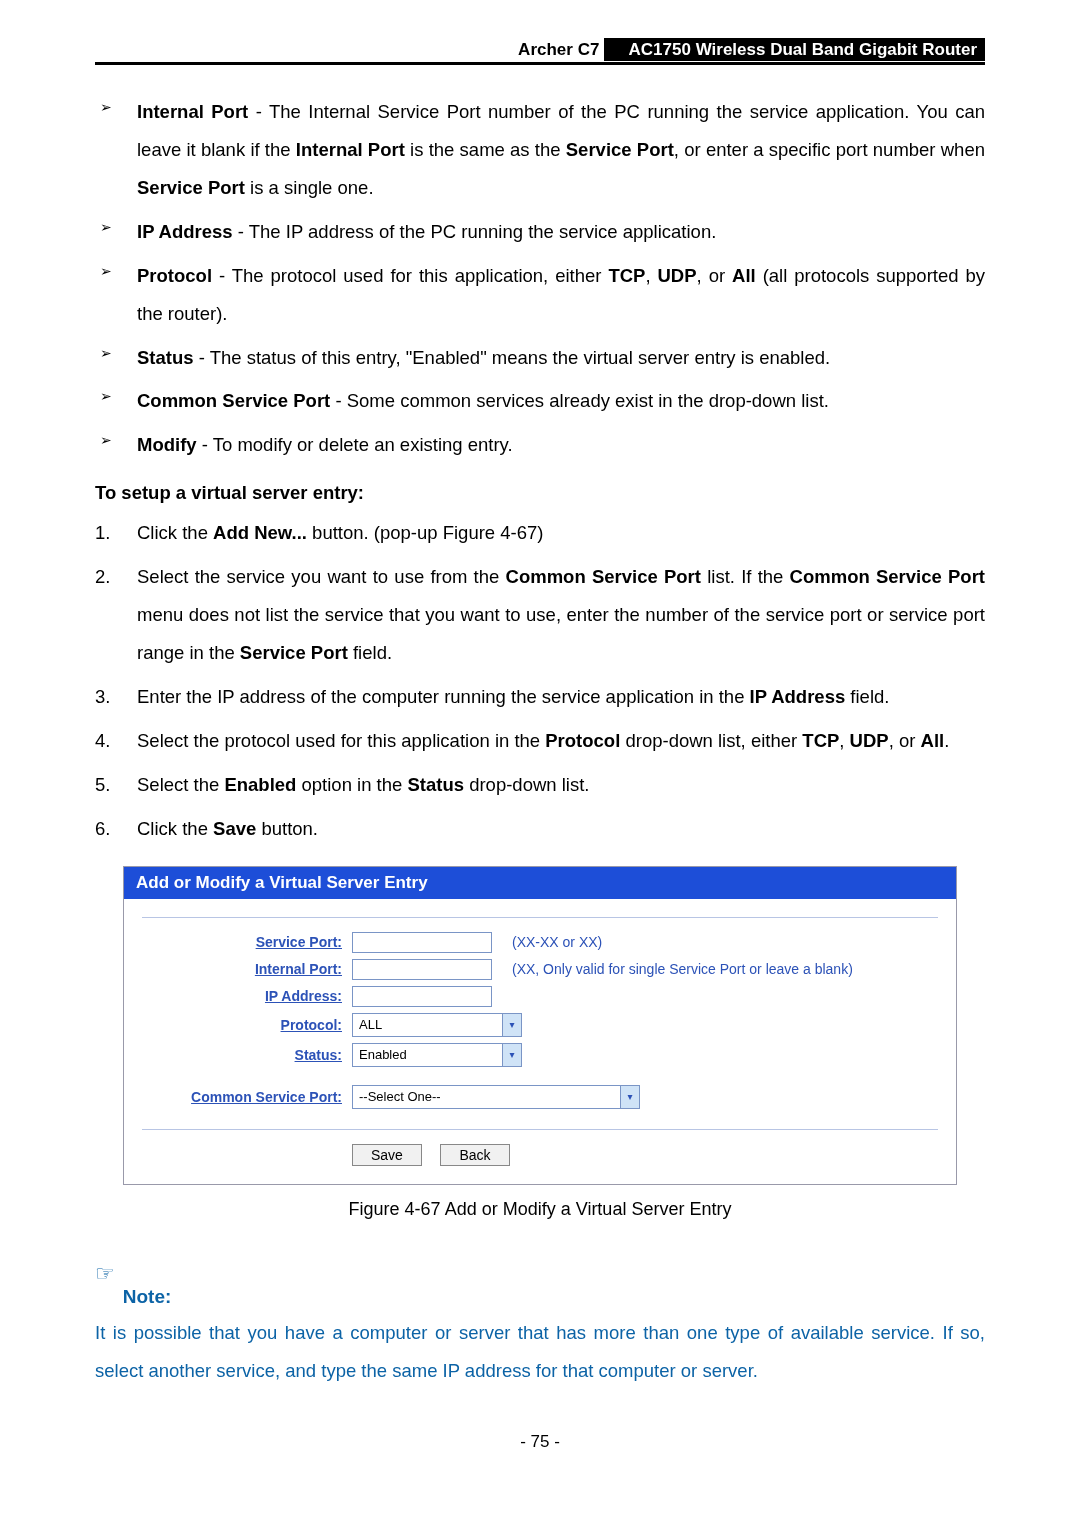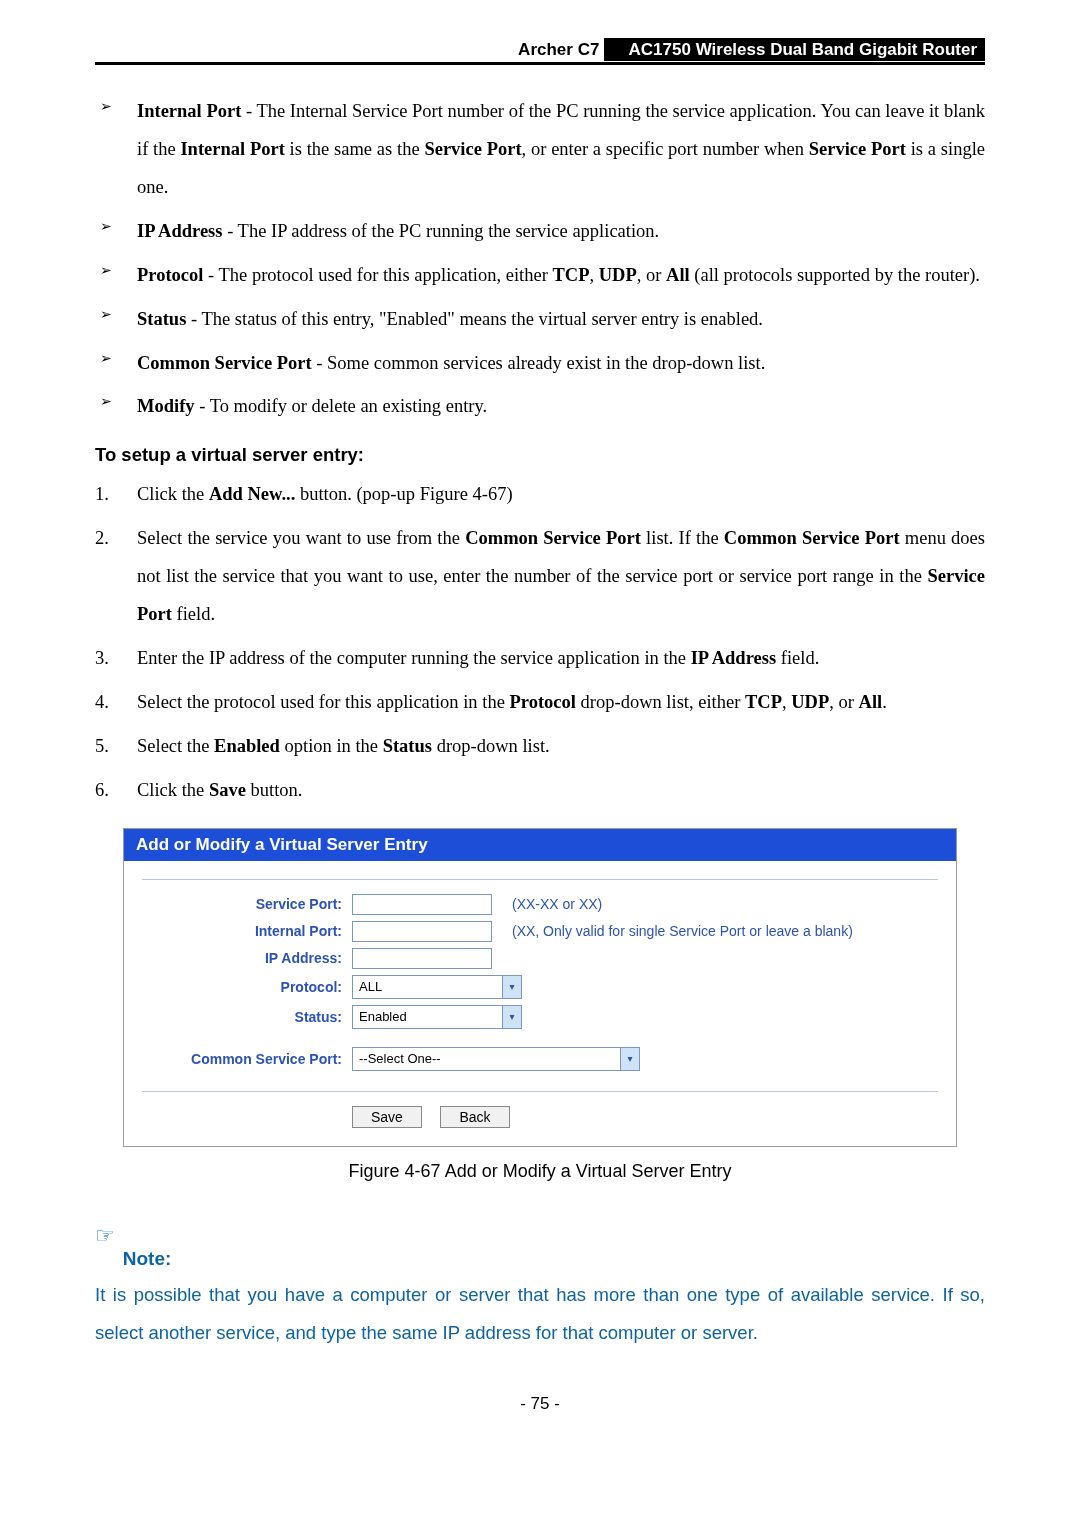--- a/index.html
+++ b/index.html
@@ -19,21 +19,20 @@
     padding-bottom: 2px;
     margin-bottom: 28px;
     text-align: right;
   }
   .header-bar .product { color:#000; font-weight:bold; font-size:17px; }
   .header-bar .model { background:#000; color:#fff; padding:2px 8px; font-weight:bold; font-size:17px; }
   .header-bar .desc  { background:#000; color:#fff; padding:2px 8px 2px 4px; font-weight:bold; font-size:17px; }
   .arrow-list, .num-list {
     margin: 0 0 18px 0;
     padding: 0;
-    font-family: Liberation Serif, serif;
   }
   .arrow-list li, .num-list li {
     list-style: none;
     position: relative;
     padding-left: 42px;
     font-size: 18.5px;
     line-height: 2.05;
     margin-bottom: 6px;
     text-align: justify;
   }
@@ -72,20 +71,21 @@
   .fig-body { padding: 14px 18px 18px 18px; font-family: Tahoma, Arial, sans-serif; }
   .fig-hr { border-top:1px solid #b8c5e4; margin:4px 0 14px 0; }
   .form-row { display:flex; align-items:center; margin-bottom:6px; }
   .form-label {
     width: 200px;
     text-align: right;
     color:#2c52b7;
     font-weight:bold;
     font-size:14px;
     padding-right:10px;
+    text-decoration:underline;
   }
   .form-input {
     border:1px solid #7a95c6;
     height:21px;
     width:140px;
     font-size:13px;
     padding:0 4px;
     box-sizing:border-box;
   }
   .form-hint { color:#2c52b7; font-size:14px; margin-left:20px; }

